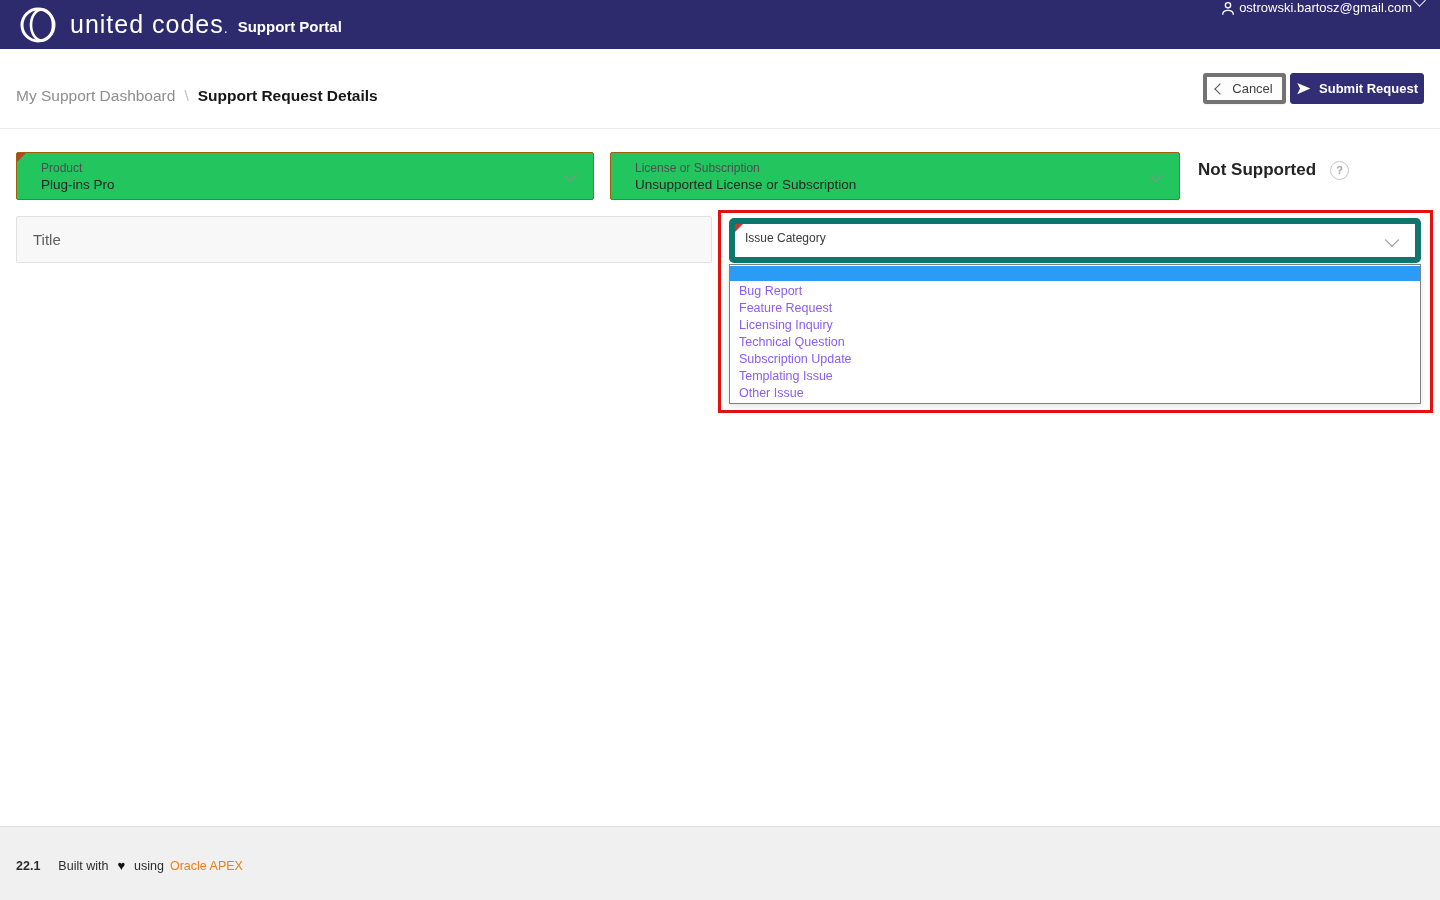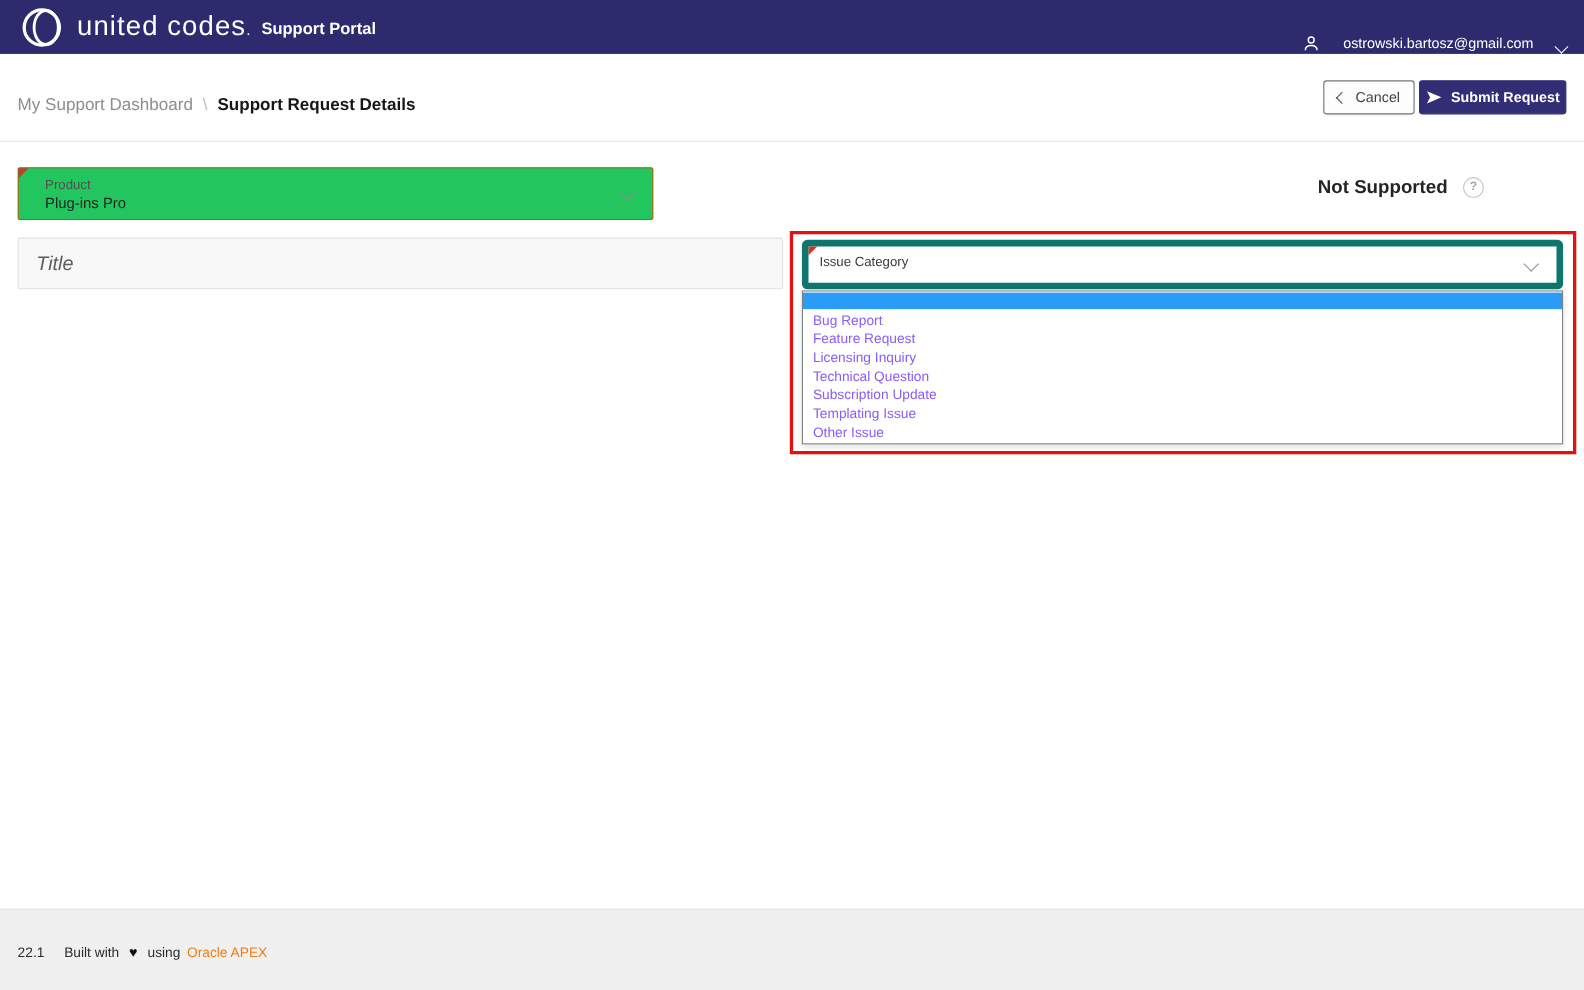--- a/index.html
+++ b/index.html
@@ -5,67 +5,67 @@
   html,body{margin:0;padding:0;background:#fff;font-family:"Liberation Sans",sans-serif;}
   .page{position:relative;width:1440px;height:900px;overflow:hidden;background:#fff;}
 
   
   .header{position:absolute;left:0;top:0;width:1440px;height:49px;background:var(--header-bg);display:flex;align-items:center;}
   .logo-wrap{display:flex;align-items:center;margin-left:18px;}
   .logo-svg{display:block;}
   .brand{color:#fff;font-size:25px;letter-spacing:1px;font-weight:500;margin-left:12px;}
   .brand-dot{font-size:14px;vertical-align:baseline;}
   .portal{color:#fff;font-size:15px;font-weight:700;margin-left:9px;margin-top:4px;}
-  .user-menu{position:absolute;right:16px;top:0;height:47px;display:flex;align-items:flex-end;gap:21px;color:#fff;font-size:13px;cursor:pointer;}
+  .user-menu{position:absolute;right:16px;top:0;height:47px;display:flex;align-items:flex-start;gap:3px;color:#fff;font-size:13px;cursor:pointer;}
   .chev{display:inline-block;width:8px;height:8px;border-right:1.6px solid currentColor;border-bottom:1.6px solid currentColor;transform:rotate(45deg);margin-top:-4px;}
 
   
   .breadcrumb{position:absolute;left:16px;top:87px;font-size:15.5px;display:flex;gap:9px;align-items:flex-start;}
   .crumb-parent{color:#8d8d8d;}
   .crumb-sep{color:#c0c0c0;}
   .crumb-current{color:#161616;font-weight:600;}
 
   .btn{position:absolute;top:73px;height:31px;border-radius:3px;display:flex;align-items:center;justify-content:center;gap:8px;font-size:13px;cursor:pointer;box-sizing:border-box;}
-  .btn-cancel{left:1203px;width:83px;background:#fdfdfd;border:1px solid #737373;color:#3f3f3f;box-shadow:0 1px 2px rgba(0,0,0,.05);justify-content:center;}
+  .btn-cancel{left:1203px;width:83px;background:#fdfdfd;border:4px solid #737373;color:#3f3f3f;box-shadow:0 1px 2px rgba(0,0,0,.05);justify-content:center;}
   .chev-left{display:inline-block;width:7px;height:7px;border-left:1.6px solid #555;border-bottom:1.6px solid #555;transform:rotate(45deg);}
   .btn-submit{left:1290px;width:134px;background:var(--accent);border:1px solid var(--accent);color:#fff;font-weight:700;}
 
   .rule{position:absolute;left:0;top:128px;width:1440px;height:1px;background:#ececec;}
 
   
   .field{position:absolute;background:#22c55e;border:1px solid #a16207;border-radius:2px;box-sizing:border-box;cursor:pointer;}
   .field .flabel{position:absolute;left:24px;top:8px;font-size:12px;color:#4f4f4f;}
   .field .fvalue{position:absolute;left:24px;bottom:7px;font-size:13.5px;color:#262626;}
   .req-tri{position:absolute;left:0;top:0;width:0;height:0;border-top:9px solid var(--required-red);border-right:9px solid transparent;}
   .fchev{position:absolute;right:18px;top:50%;margin-top:-6px;width:9px;height:9px;border-right:1.5px solid #8f8f8f;border-bottom:1.5px solid #8f8f8f;transform:rotate(45deg);}
 
   .f-product{left:16px;top:152px;width:578px;height:48px;}
   .f-license{left:610px;top:152px;width:570px;height:48px;}
 
   .support-status{position:absolute;left:1198px;top:160px;display:flex;align-items:center;gap:14px;}
   .support-status .txt{font-size:17px;font-weight:700;color:#242424;}
   .help-icon{width:19px;height:19px;border:1.5px solid #c6c6c6;border-radius:50%;color:#a5a5a5;font-size:11px;font-weight:700;display:flex;align-items:center;justify-content:center;cursor:pointer;box-sizing:border-box;}
 
   .f-title{position:absolute;left:16px;top:216px;width:696px;height:47px;background:#f8f8f8;border:1px solid #e1e1e1;border-radius:2px;box-sizing:border-box;}
-  .f-title input{width:100%;height:100%;border:none;background:transparent;outline:none;padding:0 0 0 16px;font-size:18px;color:#333;font-family:"Liberation Sans",sans-serif;box-sizing:border-box;font-style:italic;}
+  .f-title input{width:100%;height:100%;border:none;background:transparent;outline:none;padding:0 0 0 16px;font-size:15px;color:#333;font-family:"Liberation Sans",sans-serif;box-sizing:border-box;}
   .f-title input::placeholder{color:#5d5d5d;opacity:1;}
 
   
   .annotation{position:absolute;left:718px;top:210px;width:709px;height:197px;border:3px solid var(--annotation-red);}
   .combo{position:absolute;left:729px;top:218px;width:692px;height:45px;background:#fff;border:6px solid #0f766e;border-radius:5px;box-sizing:border-box;cursor:pointer;}
   .combo .clabel{position:absolute;left:10px;top:7px;font-size:12px;color:#3a3a3a;}
   .combo .req-tri{border-top-width:8px;border-right-width:8px;}
   .dropdown{position:absolute;left:729px;top:264px;width:692px;background:#fff;border:1px solid #808080;box-sizing:border-box;padding:1px 0 1px 0;box-shadow:0 2px 6px rgba(0,0,0,.12);}
   .dd-option{height:17px;line-height:17px;font-size:12.5px;color:#8b5cf6;padding-left:9px;cursor:pointer;white-space:nowrap;overflow:hidden;}
   .dd-selected{height:15px;background:var(--selection-blue);padding-left:0;margin-bottom:2px;}
 
   
   .footer{position:absolute;left:0;top:826px;width:1440px;height:74px;background:#f0f0f0;border-top:1px solid #e3e3e3;}
   .footer-line{position:absolute;left:16px;top:31px;font-size:12.5px;color:#2c2c2c;display:flex;align-items:center;gap:6px;}
-  .ver{margin-right:12px;}
+  .ver{margin-right:12px;font-weight:bold;}
   .heart{font-size:13px;color:#111;margin:0 3px;}
   .apex-link{color:var(--link-orange);cursor:pointer;}
 </style>
 </head>
 <body>
 
 <div class="page">
 
   <div class="header">
     <div class="logo-wrap">
@@ -105,20 +105,25 @@
 
   <div class="rule"></div>
 
   <div class="field f-product">
     <span class="req-tri"></span>
     <span class="flabel">Product</span>
     <span class="fvalue">Plug-ins Pro</span>
     <span class="fchev"></span>
   </div>
 
+  <div class="field f-license">
+    <span class="flabel">License or Subscription</span>
+    <span class="fvalue">Unsupported License or Subscription</span>
+    <span class="fchev"></span>
+  </div>
 
   <div class="support-status">
     <span class="txt">Not Supported</span>
     <span class="help-icon">?</span>
   </div>
 
   <div class="f-title">
     <input type="text" placeholder="Title" style="">
   </div>
 

